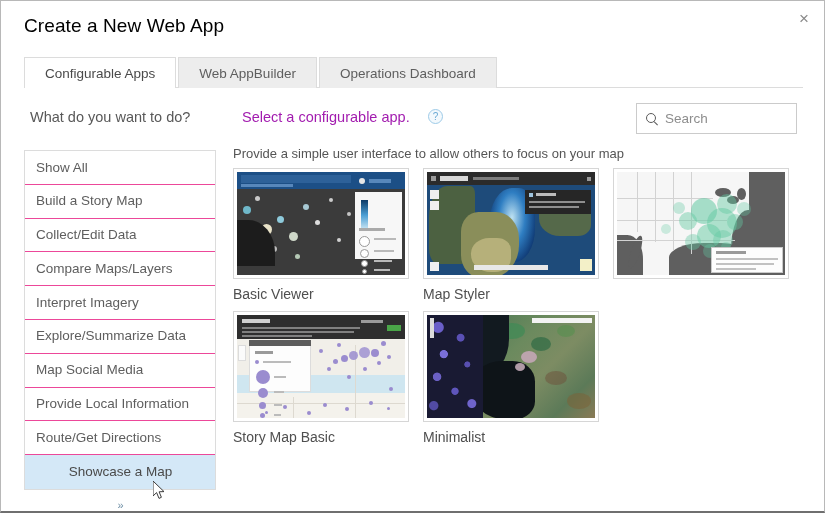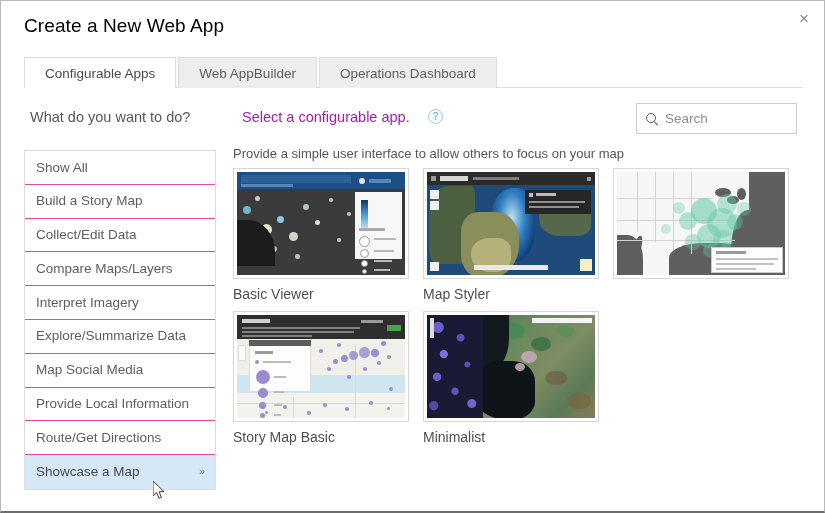--- a/index.html
+++ b/index.html
@@ -162,21 +162,21 @@
     padding: 0 10px 0 11px;
     font-size: 13.5px;
     color: #5e5e5e;
     border-bottom: 1px solid #ec4899;
     cursor: pointer;
     white-space: nowrap;
     display: flex;
     align-items: center;
     justify-content: space-between;
   }
-  .side-item:last-child { border-bottom: none; }
+  .side-item:last-child { border-bottom: none; flex-direction: column; }
   .side-item.selected {
     background: #d4e8f7;
     color: #4a4a4a;
   }
   .side-chevron {
     color: #6f8fa5;
     font-size: 11px;
   }
 
   

